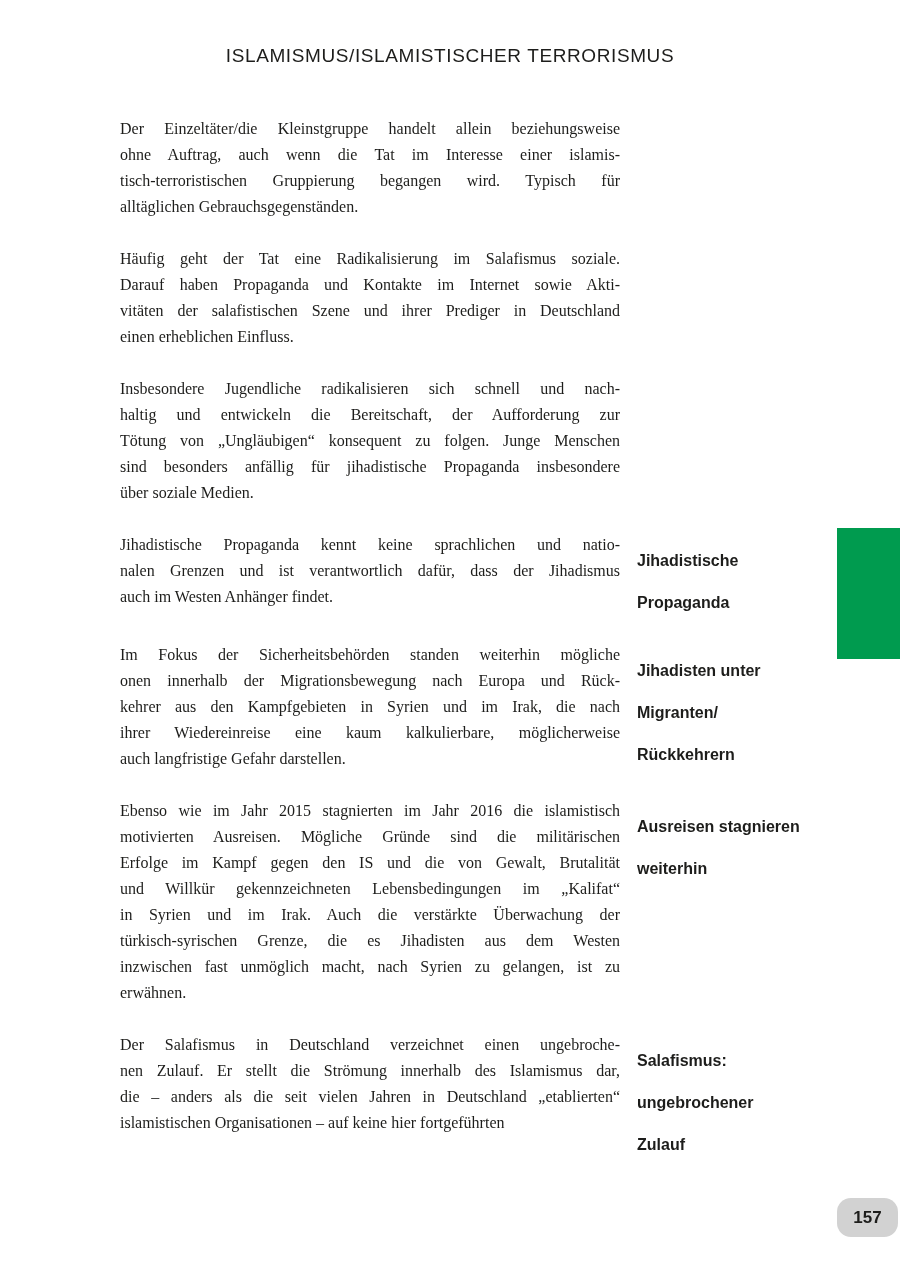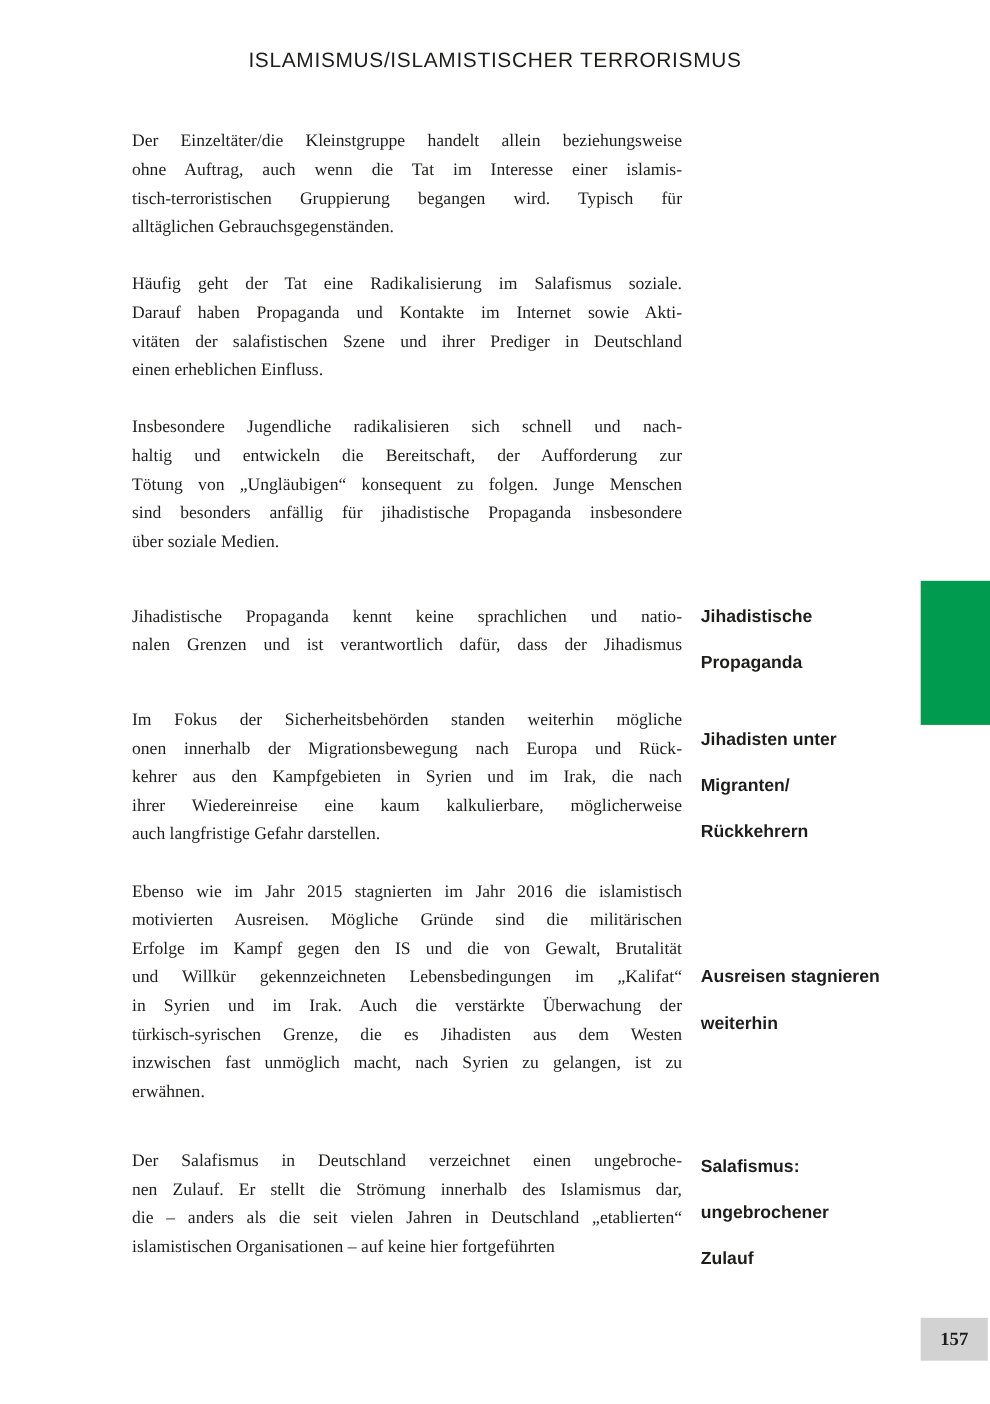--- a/index.html
+++ b/index.html
@@ -29,21 +29,21 @@
     color: var(--ink, #1d1d1b);
   }
   .content {
     position: absolute;
     left: 120px;
     top: 116px;
     width: 692px;
   }
   .para-row {
     display: flex;
-    align-items: center;
+    align-items: flex-start;
     margin-bottom: 26px;
   }
   .para-row:last-child { margin-bottom: 0; }
   .para-body {
     width: 500px;
     font-size: 16px;
     line-height: 26px;
   }
   .line {
     text-align: justify;
@@ -73,24 +73,25 @@
   .page-number-badge {
     position: absolute;
     left: 837px;
     top: 1198px;
     width: 61px;
     height: 39px;
     background: var(--badge-bg, #d2d2d2);
     display: flex;
     align-items: center;
     justify-content: center;
-    font-family: Liberation Serif, serif;
+    font-family: Liberation Sans, sans-serif;
     font-weight: bold;
     font-size: 17px;
     color: var(--ink, #1d1d1b);
+    border-radius: 14px;
   }
 </style>
 </head>
 <body>
 
 <div class="page">
 
   <div class="header-title">ISLAMISMUS/ISLAMISTISCHER TERRORISMUS</div>
 
   <div class="content">
@@ -122,20 +123,21 @@
           <div class="line">sind besonders anfällig für jihadistische Propaganda insbesondere</div>
           <div class="line last">über soziale Medien.</div>
         </div>
     <div class="para-note"></div>
   </div>
 
   <div class="para-row">
     <div class="para-body">
           <div class="line">Jihadistische Propaganda kennt keine sprachlichen und natio-</div>
           <div class="line">nalen Grenzen und ist verantwortlich dafür, dass der Jihadismus</div>
+          <div class="line last">auch im Westen Anhänger findet.</div>
         </div>
     <div class="para-note">
           <div class="note-line">Jihadistische</div>
           <div class="note-line">Propaganda</div>
         </div>
   </div>
 
   <div class="para-row">
     <div class="para-body">
           <div class="line">Im Fokus der Sicherheitsbehörden standen weiterhin mögliche</div>

